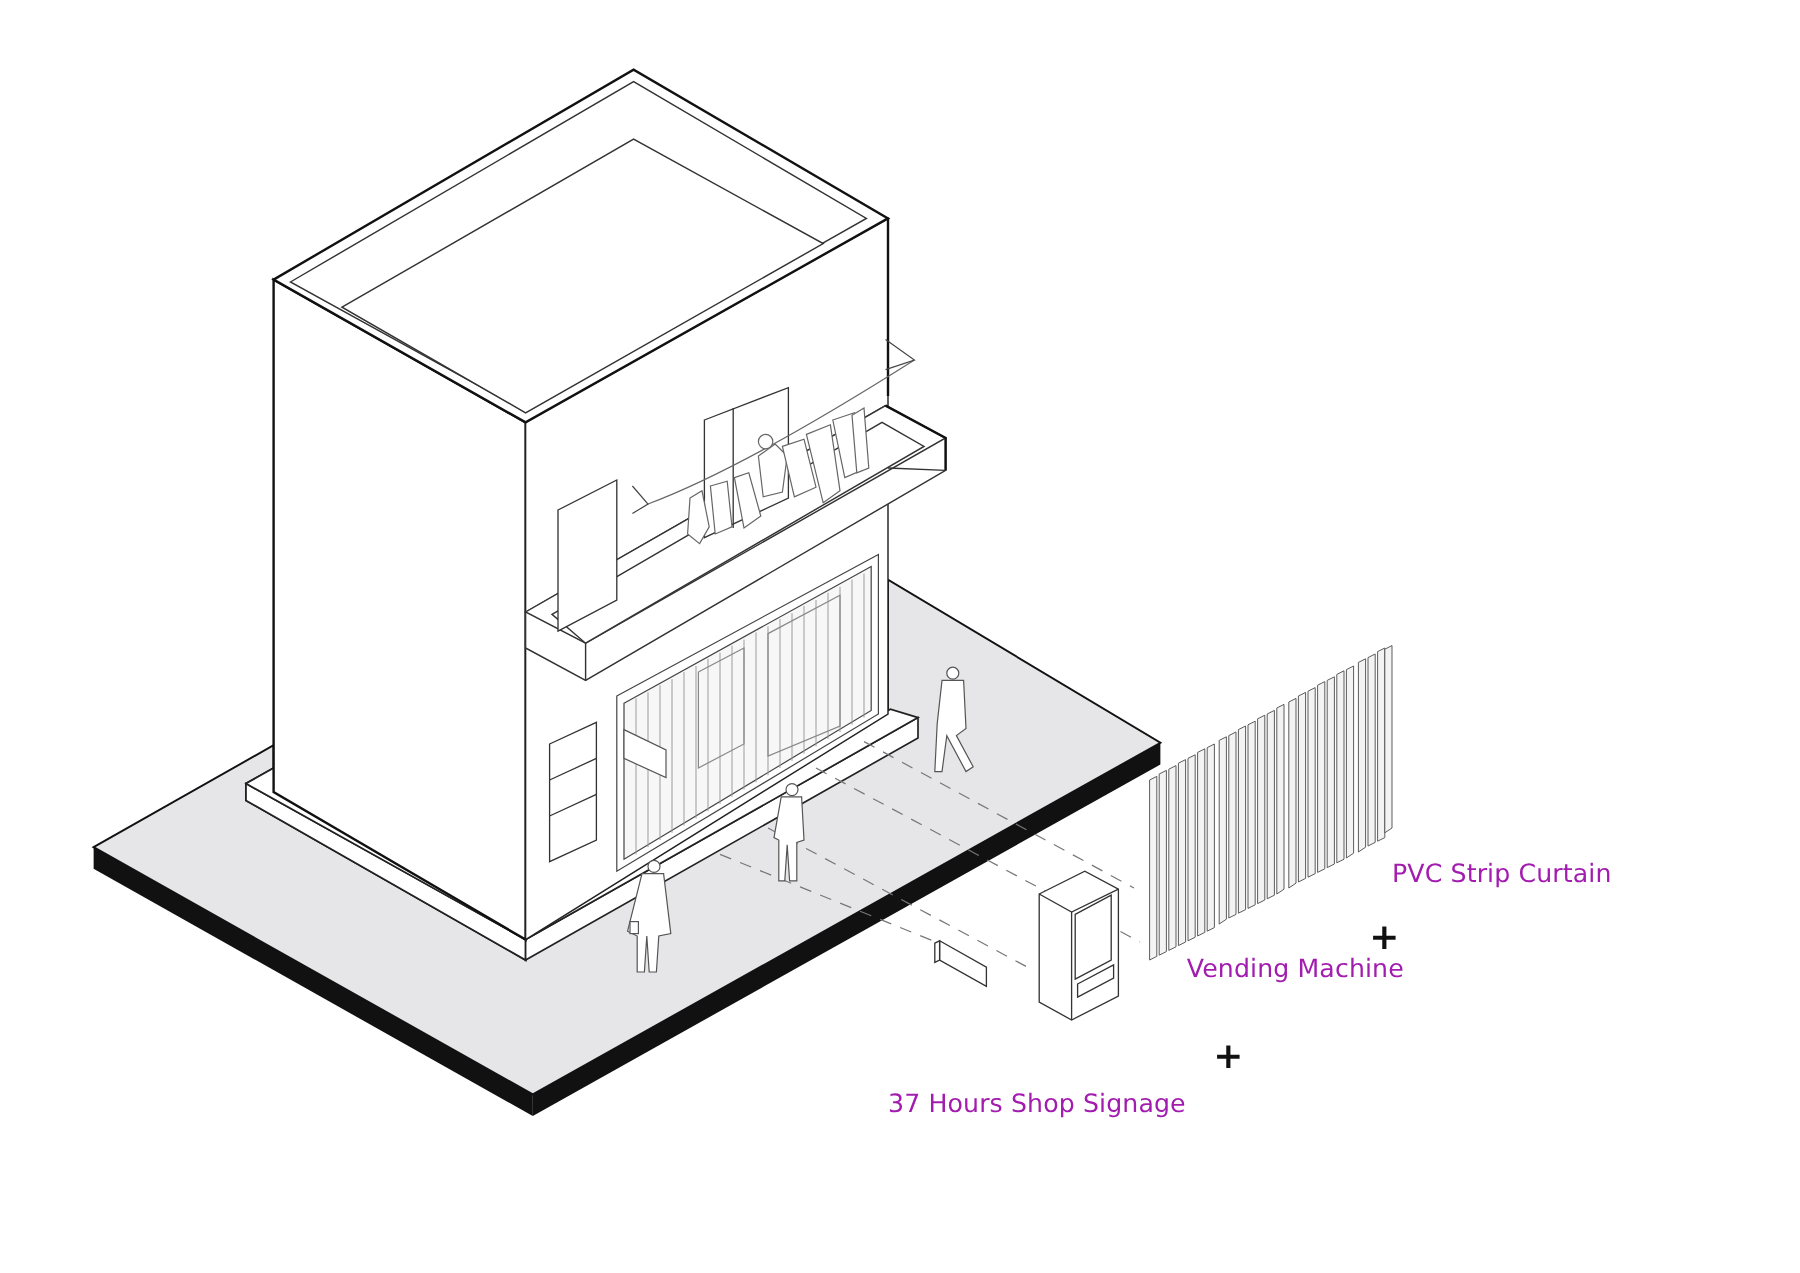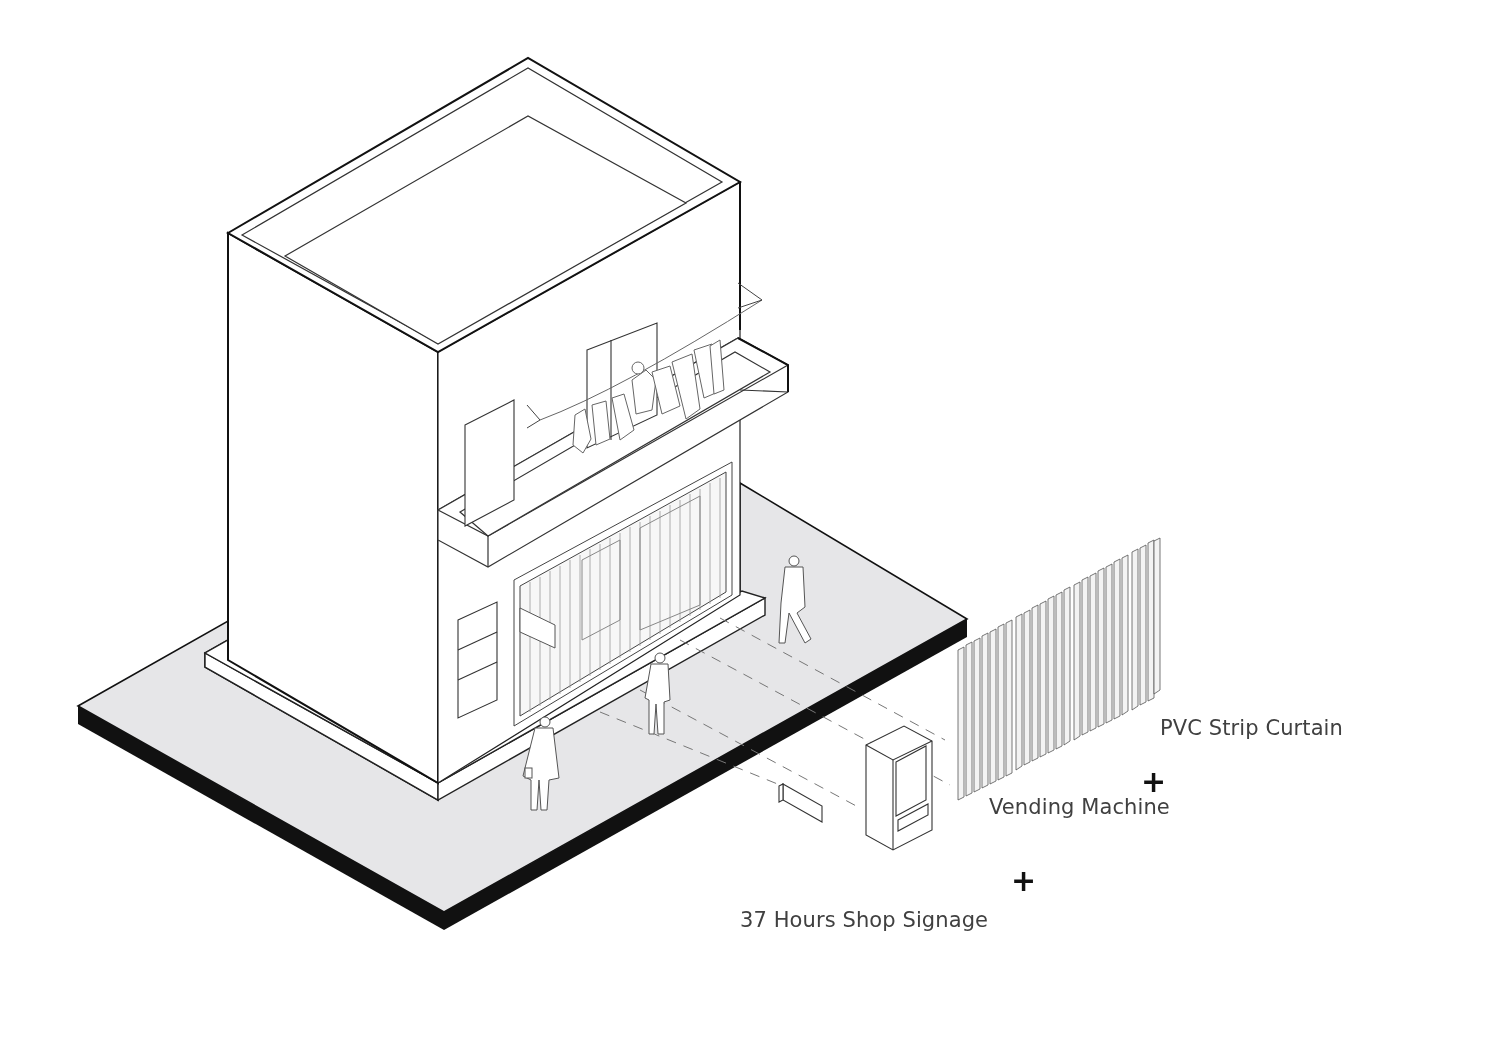--- a/index.html
+++ b/index.html
@@ -2,21 +2,21 @@
 <html><head>
 <meta charset="utf-8">
 <style>
   html, body { margin: 0; padding: 0; background: #ffffff; }
   body { width: 1500px; height: 1061px; position: relative; overflow: hidden; font-family: "DejaVu Sans", sans-serif; }
   svg.scene { position: absolute; left: 0; top: 0; }
   .label {
     position: absolute;
     font-family: "DejaVu Sans", sans-serif;
     font-size: 21px;
-    color: #404040;
+    color: #a21caf;
     white-space: nowrap;
     letter-spacing: 0.1px;
     text-align: right;
   }
   .plus {
     position: absolute;
     font-family: "DejaVu Sans", sans-serif;
     font-weight: bold;
     font-size: 30px;
     color: #111111;

